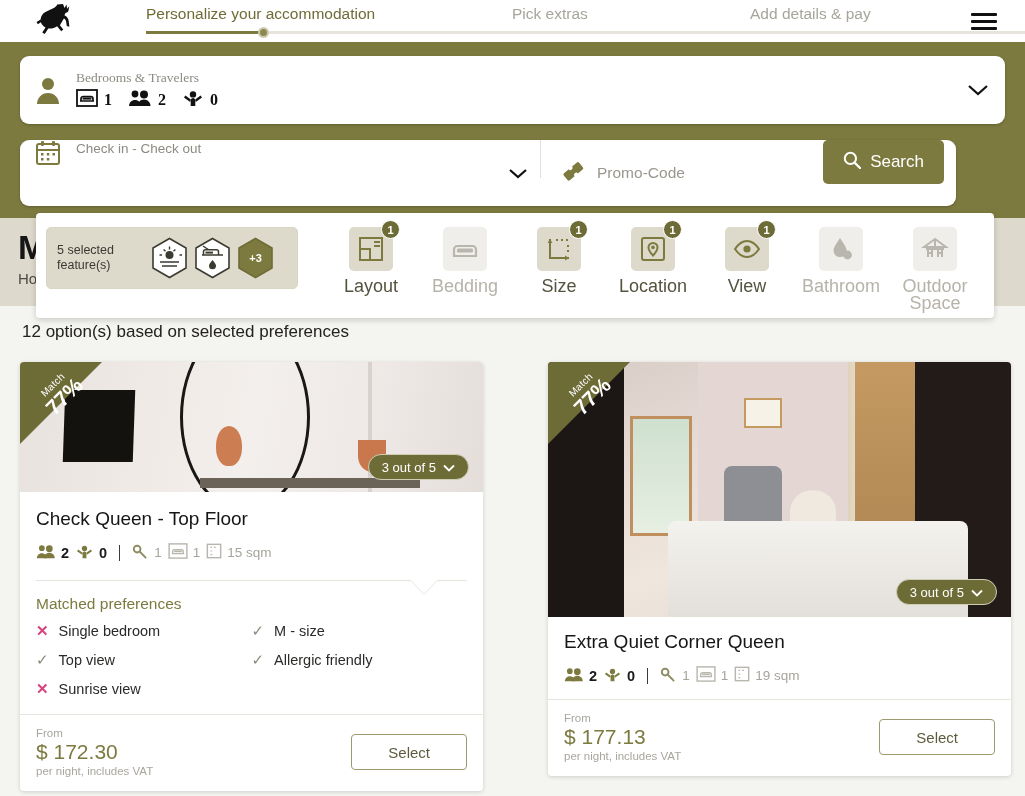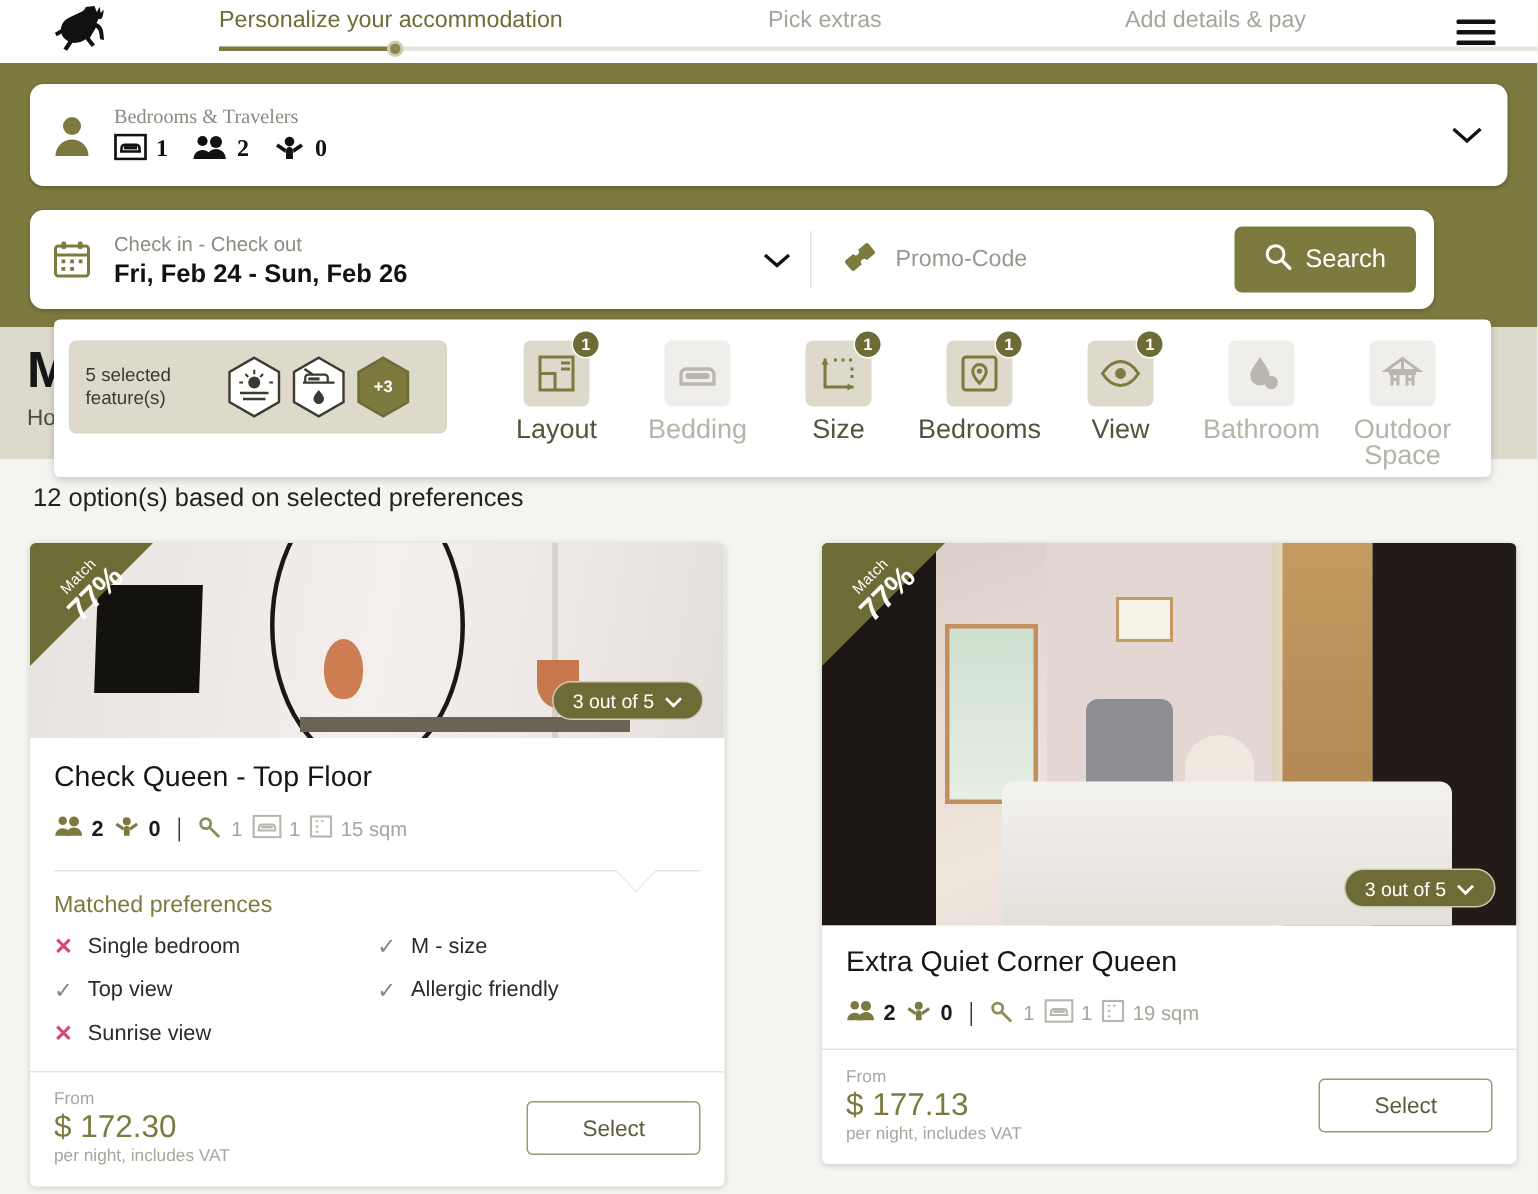--- a/index.html
+++ b/index.html
@@ -76,21 +76,21 @@
   .sb-label { font-size:13.5px; color:#8d8a82; line-height:18px; }
   .sb-values { display:flex; align-items:center; gap:16px; margin-top:2px; }
   .sb-val { display:flex; align-items:center; gap:6px; font-size:16px; font-weight:bold; color:#111; }
   .sb-chevron { width:54px; display:flex; justify-content:center; align-items:center; }
 
   
   .date-box {
     position:absolute; left:20px; top:140px; width:936px; height:66px;
     background:#fff; border-radius:9px;
     box-shadow: 0 1px 3px rgba(0,0,0,.22);
-    display:flex; align-items:center; z-index: 30;
+    display:flex; z-index: 30;
   }
   .db-calicon { width:56px; display:flex; justify-content:center; }
   .db-fields { width:420px; }
   .db-label { font-size:13.5px; color:#8d8a82; line-height:18px; }
   .db-value { font-size:17px; font-weight:bold; color:#111; margin-top:1px; }
   .db-chev { width:44px; display:flex; justify-content:center; align-items:center; }
   .db-divider { width:1px; height:38px; background:#e2e0d8; }
   .db-promo { flex:1; display:flex; align-items:center; gap:12px; padding-left:20px; }
   .db-promo-text { font-size:15.5px; color:#9a978f; }
   .search-btn {
@@ -377,21 +377,20 @@
           <rect x="17" y="1" width="3" height="5" rx="1" fill="#7c7a3f"></rect>
           <rect x="6" y="13" width="2.5" height="2.5" fill="#7c7a3f"></rect>
           <rect x="11.8" y="13" width="2.5" height="2.5" fill="#7c7a3f"></rect>
           <rect x="17.5" y="13" width="2.5" height="2.5" fill="#7c7a3f"></rect>
           <rect x="6" y="18" width="2.5" height="2.5" fill="#7c7a3f"></rect>
           <rect x="11.8" y="18" width="2.5" height="2.5" fill="#7c7a3f"></rect>
         </svg>
     </div>
     <div class="db-fields">
       <div class="db-label">Check in - Check out</div>
-      <div class="db-value">Fri, Feb 24 - Sun, Feb 26</div>
     </div>
     <div class="db-chev">
       <svg width="20" height="13" viewBox="0 0 20 13">
           <path d="M2 3l8 7 8-7" fill="none" stroke="#111" stroke-width="2.2"></path>
         </svg>
     </div>
     <div class="db-divider"></div>
     <div class="db-promo">
       <span>
         <svg width="24" height="24" viewBox="0 0 24 24">
@@ -488,21 +487,21 @@
         <div class="fi-icon-wrap">
           <div class="fi-icon">
             <svg width="26" height="26" viewBox="0 0 26 26">
                 <rect x="2" y="2" width="22" height="22" rx="2" fill="none" stroke="#7c7a3f" stroke-width="2"></rect>
                 <path d="M13 7c-2.5 0-4.5 2-4.5 4.5 0 3.2 4.5 8 4.5 8s4.5-4.8 4.5-8C17.5 9 15.5 7 13 7z" fill="none" stroke="#7c7a3f" stroke-width="2"></path>
                 <circle cx="13" cy="11.4" r="1.8" fill="#7c7a3f"></circle>
               </svg>
           </div>
           <div class="fi-badge">1</div>
         </div>
-        <div class="fi-label">Bedrooms</div>
+        <div class="fi-label">Location</div>
       </div>
 
       <div class="filter-item">
         <div class="fi-icon-wrap">
           <div class="fi-icon">
             <svg width="28" height="20" viewBox="0 0 28 20">
                 <path d="M2 10c3.6-5.4 7.6-8 12-8s8.4 2.6 12 8c-3.6 5.4-7.6 8-12 8S5.6 15.4 2 10z" fill="none" stroke="#7c7a3f" stroke-width="2"></path>
                 <circle cx="14" cy="10" r="3.6" fill="#7c7a3f"></circle>
               </svg>
           </div>

